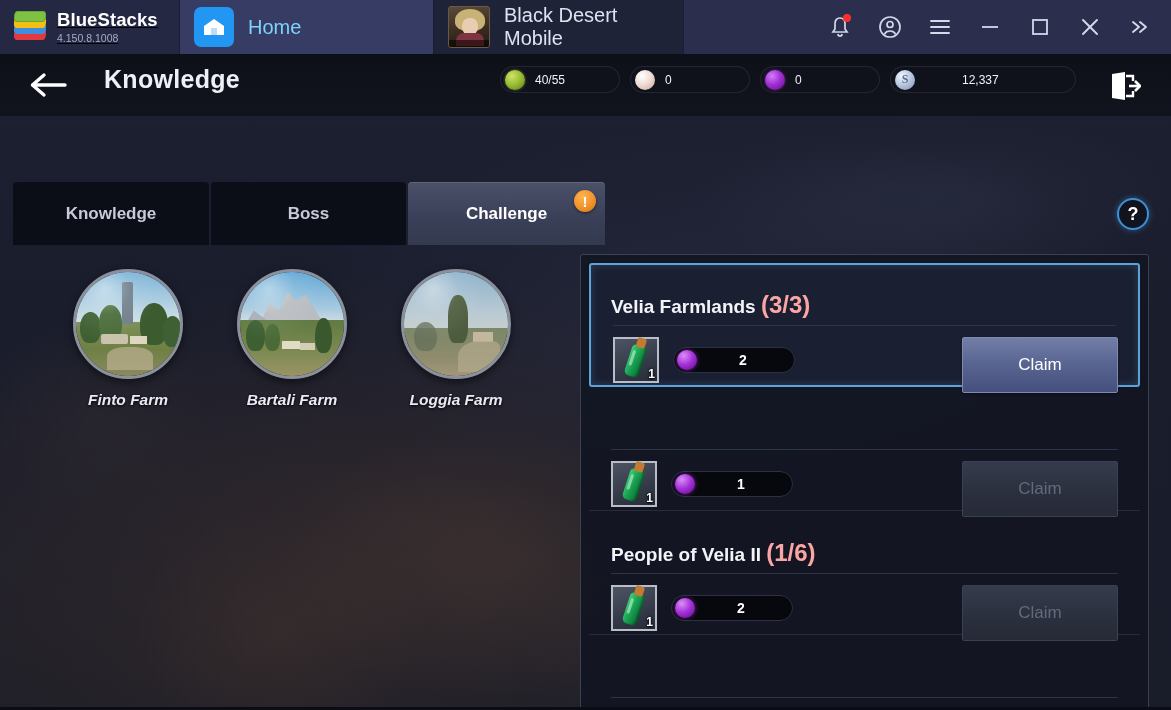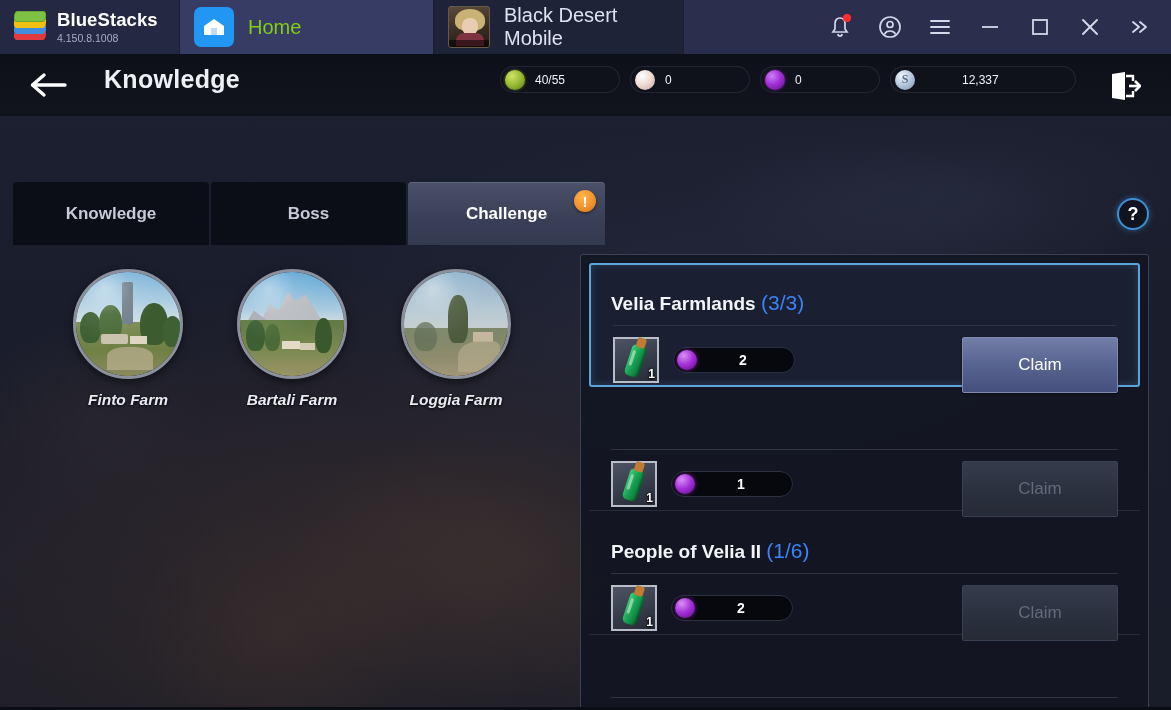--- a/index.html
+++ b/index.html
@@ -16,20 +16,21 @@
     width: 1171px; height: 54px;
     background: #2b2f4d;
     display: flex; align-items: stretch;
   }
   .bs-brand {
     width: 180px; height: 54px;
     background: #252842;
     display: flex; align-items: center; gap: 9px;
     padding-left: 14px;
     border-right: 1px solid #1b1e33;
+    text-decoration: underline;
   }
   .bs-logo { width: 34px; height: 30px; position: relative; flex: 0 0 auto; }
   .bs-logo i {
     position: absolute; left: 0; width: 32px; height: 11px;
     border-radius: 3px/5px; display: block;
   }
   .bs-logo i.l1 { top: 17px; background: #e03a3f; transform: skewX(-6deg); }
   .bs-logo i.l2 { top: 11px; background: #3f8ddc; transform: skewX(-6deg); }
   .bs-logo i.l3 { top: 5px;  background: #f2c012; transform: skewX(-6deg); }
   .bs-logo i.l4 { top: -1px; background: #7dc242; transform: skewX(-6deg);
@@ -39,21 +40,21 @@
   .bs-ver { color: #a7abc4; font-size: 10.5px; margin-top: 3px; }
 
   .bs-tab {
     height: 54px; display: flex; align-items: center; gap: 14px;
     padding: 0 22px 0 14px;
     border-right: 1px solid #1b1e33;
     cursor: pointer;
   }
   .bs-tab.home { width: 254px; background: #363c63; }
   .bs-tab.game { width: 250px; background: #1f2338; }
-  .bs-tab-label { color: #84cc16; font-size: 20px; }
+  .bs-tab-label { color: #7dd3fc; font-size: 20px; }
   .bs-tab.game .bs-tab-label { color: #dfe2f0; }
 
   .home-icon {
     width: 40px; height: 40px; border-radius: 7px; background: #2196f3;
     display: flex; align-items: center; justify-content: center; flex: 0 0 auto;
   }
   .home-icon svg { display: block; }
 
   .game-icon {
     width: 42px; height: 42px; flex: 0 0 auto; border-radius: 3px;
@@ -267,21 +268,21 @@
     border: 2px solid #5ba3d9;
     border-radius: 3px;
     background: #1a1f31;
     box-shadow: 0 0 8px rgba(91,163,217,.25) inset;
   }
   .q-title {
     position: absolute; left: 22px; top: 28px;
     font-size: 19px; font-weight: bold; color: #f2f4f8;
   }
   .quest.active .q-title { left: 20px; top: 26px; }
-  .q-count { color: #3b82f6; font-weight: normal; font-size: 21px; }
+  .q-count { color: #fca5a5; font-weight: bold; font-size: 24px; }
   .q-sep {
     position: absolute; left: 22px; right: 22px; top: 62px;
     height: 1px; background: #2e3445;
   }
   .quest.active .q-sep { top: 60px; }
 
   .q-body { position: absolute; left: 22px; top: 74px; display: flex; align-items: center; gap: 14px; }
   .quest.active .q-body { top: 72px; }
 
   .item-slot {

